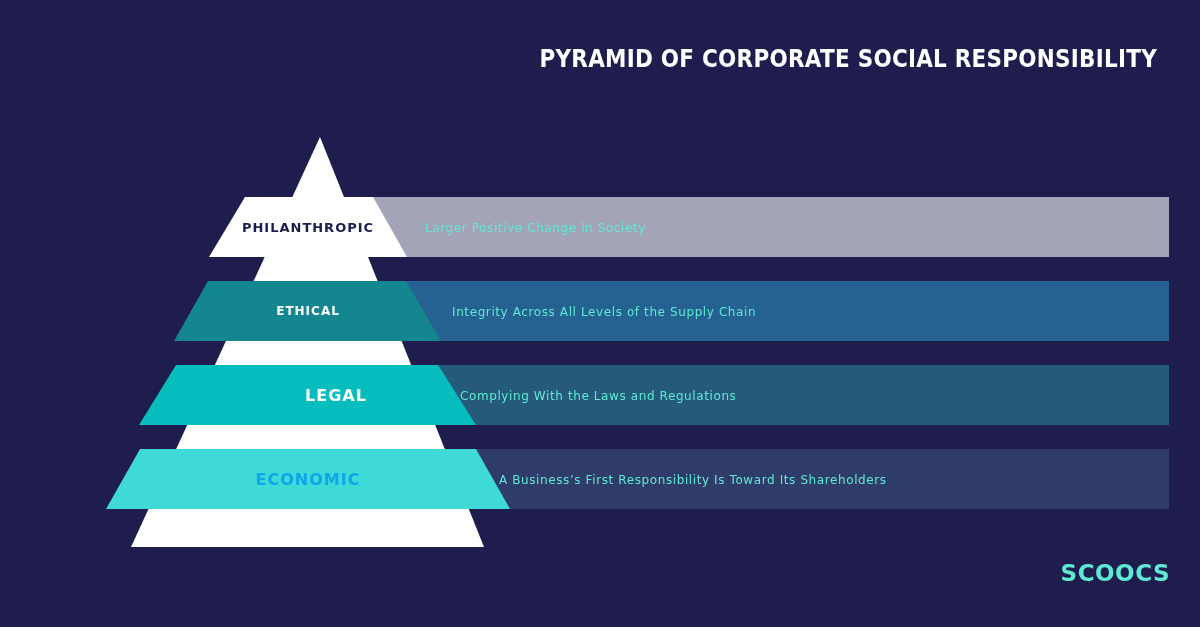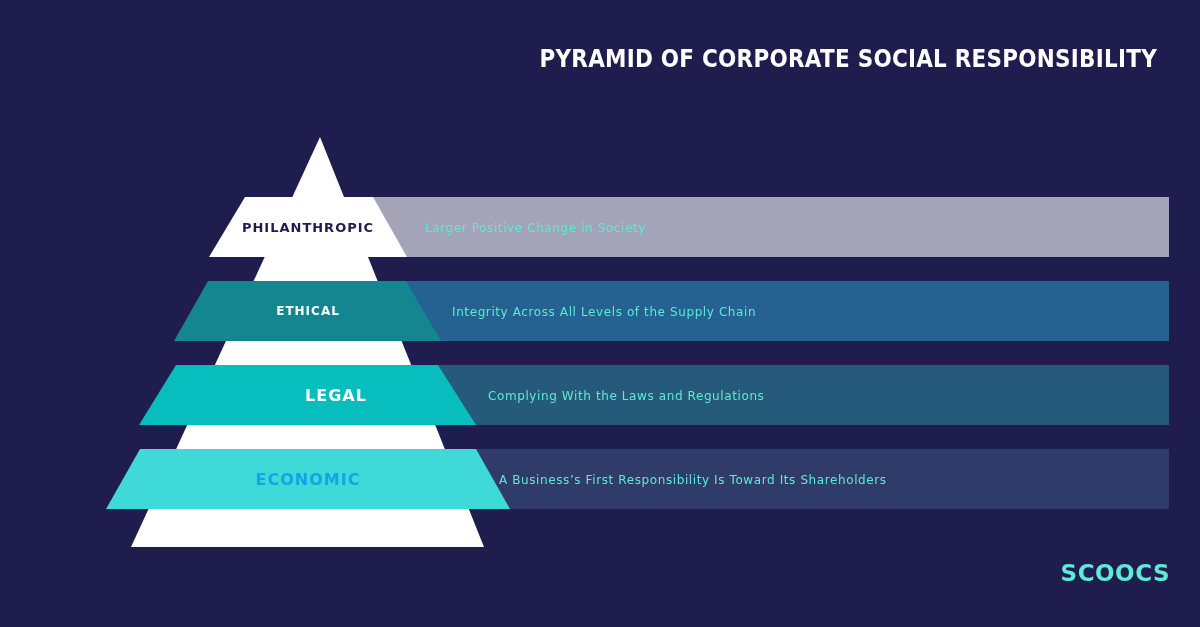--- a/index.html
+++ b/index.html
@@ -54,16 +54,16 @@
   <polygon id="band3" points="140,449 476,449 510,509 106,509" fill="#3fd9d7"></polygon>
 </svg>
 
 <div class="band-label" style="left: 308px; top: 227px; font-size: 13px; color: rgb(31, 29, 78);">PHILANTHROPIC</div>
 <div class="band-label" style="left: 308px; top: 311px; font-size: 12px; color: rgb(255, 255, 255);">ETHICAL</div>
 <div class="band-label" style="left: 308px; top: 395px; font-size: 16px; color: rgb(255, 255, 255); margin-left: 28px;">LEGAL</div>
 <div class="band-label" style="left: 308px; top: 479px; font-size: 16px; color: #0ea5e9;">ECONOMIC</div>
 
 <div class="band-desc" style="left:425px; top:228px;">Larger Positive Change in Society</div>
 <div class="band-desc" style="left:452px; top:312px;">Integrity Across All Levels of the Supply Chain</div>
-<div class="band-desc" style="left:488px; top:396px;">Complying With the Laws and Regulations</div>
+<div class="band-desc" style="left:460px; top:396px;">Complying With the Laws and Regulations</div>
 <div class="band-desc" style="left:499px; top:480px;">A Business’s First Responsibility Is Toward Its Shareholders</div>
 
 <div class="logo">SCOOCS</div>
 
 </body></html>

